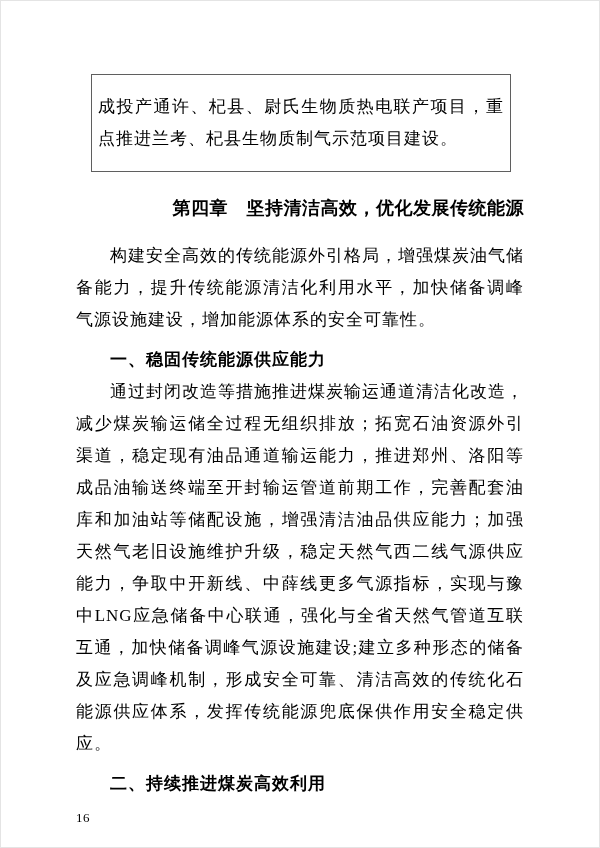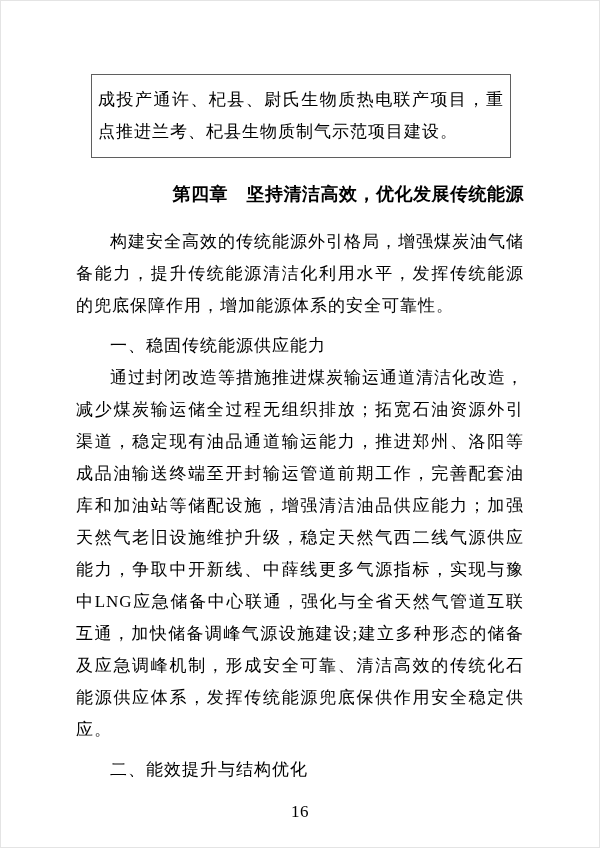--- a/index.html
+++ b/index.html
@@ -16,21 +16,21 @@
     border: 1px solid #e4e4e4;
     font-family: "Liberation Serif", "DejaVu Serif", serif;
     color: #000000;
     padding: 73px 75px 0 75px;
     overflow: hidden;
   }
   .cell-box {
     box-sizing: border-box;
     border: 1px solid #5f5f5f;
     margin: 0 13px 0 15px;
-    padding: 9px 6px;
+    padding: 16px 6px;
     font-size: 17px;
     line-height: 32px;
     letter-spacing: 1px;
     text-align: justify;
   }
   .chapter-title {
     margin: 20px 0 0 0;
     font-family: "Liberation Sans", "DejaVu Sans", sans-serif;
     font-weight: bold;
     font-size: 18px;
@@ -45,49 +45,49 @@
     margin: 0;
     font-size: 17px;
     line-height: 32px;
     letter-spacing: 1px;
     text-align: justify;
     text-indent: 2em;
   }
   .content h3.heading {
     margin: 8px 0 0 0;
     font-family: "Liberation Sans", "DejaVu Sans", sans-serif;
-    font-weight: normal;
+    font-weight: bold;
     font-size: 17px;
     line-height: 32px;
     letter-spacing: 1px;
     text-indent: 2em;
   }
   .page-footer {
-    margin-top: 18px;
-    text-align: center;
-    font-size: 17px;
+    margin-top: 10px;
+    text-align: left;
+    font-size: 13px;
     line-height: 16px;
     letter-spacing: 0.5px;
   }
 </style>
 </head>
 <body>
 
 <div class="page" style="background: rgb(255, 255, 255); color: rgb(0, 0, 0);">
 
   <div class="cell-box" style="border-color: rgb(95, 95, 95);">
     <span>成投产通许、杞县、尉氏生物质热电联产项目，重点推进兰考、杞县生物质制气示范项目建设。</span>
   </div>
 
   <h2 class="chapter-title">第四章　坚持清洁高效，优化发展传统能源</h2>
 
   <div class="content">
-      <p class="body">构建安全高效的传统能源外引格局，增强煤炭油气储备能力，提升传统能源清洁化利用水平，发挥传统能源的兜底保障作用，增加能源体系的安全可靠性。</p>
+      <p class="body">构建安全高效的传统能源外引格局，增强煤炭油气储备能力，提升传统能源清洁化利用水平，加快储备调峰气源设施建设，增加能源体系的安全可靠性。</p>
       <h3 class="heading">一、稳固传统能源供应能力</h3>
       <p class="body">通过封闭改造等措施推进煤炭输运通道清洁化改造，减少煤炭输运储全过程无组织排放；拓宽石油资源外引渠道，稳定现有油品通道输运能力，推进郑州、洛阳等成品油输送终端至开封输运管道前期工作，完善配套油库和加油站等储配设施，增强清洁油品供应能力；加强天然气老旧设施维护升级，稳定天然气西二线气源供应能力，争取中开新线、中薛线更多气源指标，实现与豫中LNG应急储备中心联通，强化与全省天然气管道互联互通，加快储备调峰气源设施建设;建立多种形态的储备及应急调峰机制，形成安全可靠、清洁高效的传统化石能源供应体系，发挥传统能源兜底保供作用安全稳定供应。</p>
-      <h3 class="heading">二、能效提升与结构优化</h3>
+      <h3 class="heading">二、持续推进煤炭高效利用</h3>
     </div>
 
   <div class="page-footer">
     <span>16</span>
   </div>
 
 </div>
 
 </body></html>

